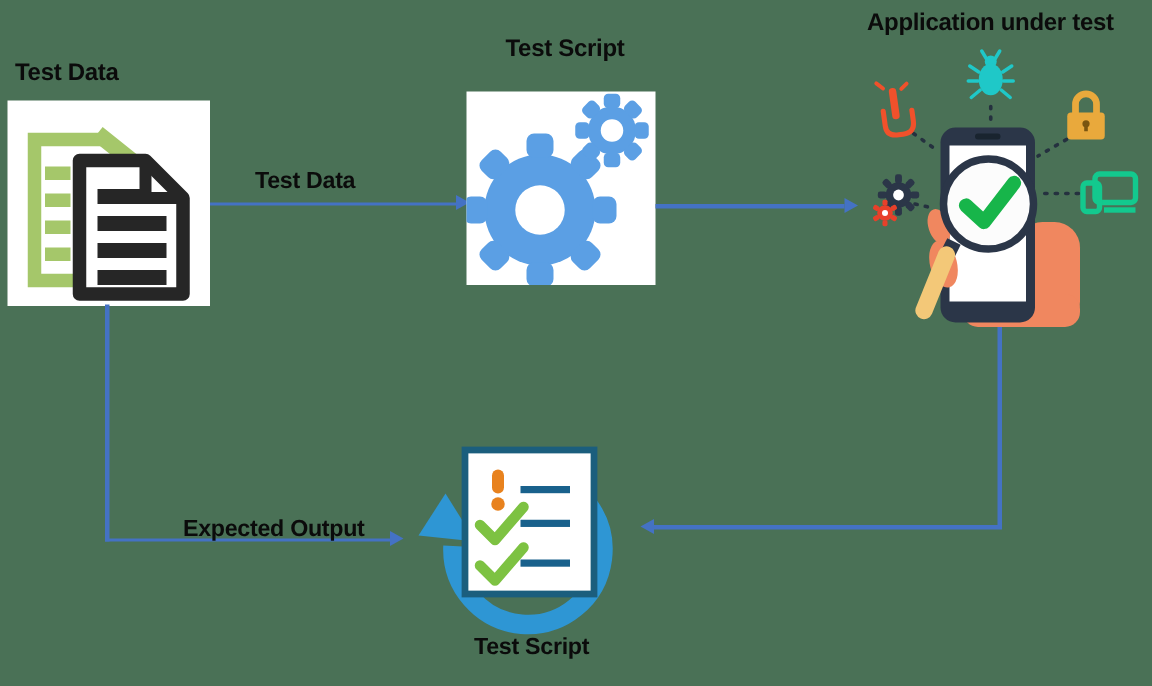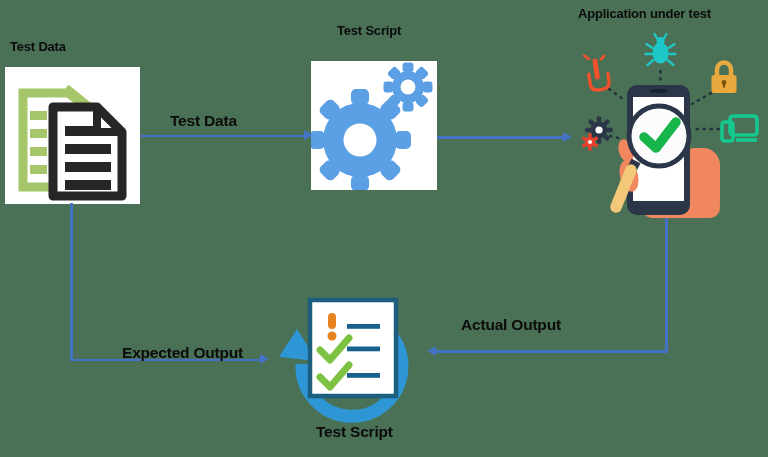--- a/index.html
+++ b/index.html
@@ -7,21 +7,21 @@
     width:768px;height:457px;
     background:#4a7156;
     font-family:"Liberation Sans",sans-serif;
     overflow:hidden;
   }
   .canvas{position:relative;width:768px;height:457px;background:#4a7156;}
   .lbl{
     position:absolute;font-weight:700;color:#0b0b0b;
     white-space:nowrap;line-height:1.1;letter-spacing:-0.2px;
   }
-  .title{font-size:13px;}
+  .title{font-size:16px;}
   .elabel{font-size:15.5px;}
   .box{position:absolute;background:#ffffff;}
   .hline{position:absolute;height:2.6px;background:#4472c4;}
   .vline{position:absolute;width:2.6px;background:#4472c4;}
   .arr{position:absolute;width:0;height:0;}
   .arr-right{border-top:5.5px solid transparent;border-bottom:5.5px solid transparent;border-left:9px solid #4472c4;}
   .arr-left{border-top:5.5px solid transparent;border-bottom:5.5px solid transparent;border-right:9px solid #4472c4;}
   svg{position:absolute;display:block;}
 </style>
 </head>
@@ -191,21 +191,20 @@
         <rect x="-1.7" y="-8.8" width="3.4" height="4" rx="1.2" transform="rotate(240)"></rect>
         <rect x="-1.7" y="-8.8" width="3.4" height="4" rx="1.2" transform="rotate(300)"></rect>
       </g>
       <circle r="2" fill="#ffffff"></circle>
     </g>
   </svg>
 
   <div class="vline" style="left:665.4px;top:218px;height:134px;"></div>
   <div class="hline" style="left:436px;top:350.4px;width:232px;"></div>
   <div class="arr arr-left" style="left:427px;top:346.2px;"></div>
-  <div class="lbl elabel" style="left:461px;top:316px;">Actual Output</div>
 
   <div class="vline" style="left:70px;top:203px;height:158px;"></div>
   <div class="hline" style="left:70px;top:358.6px;width:190px;"></div>
   <div class="arr arr-right" style="left:260px;top:354.4px;"></div>
   <div class="lbl elabel" style="left:122px;top:316px;margin-top:28px;">Expected Output</div>
 
   <svg viewBox="0 0 150 132" width="150" height="132" style="left:276px;top:293px;">
 
     <path d="M84,24 A50,50 0 1 1 26,71" fill="none" stroke="#2e96d4" stroke-width="13"></path>
     <polygon points="21,36 41,68 3,64" fill="#2e96d4"></polygon>

